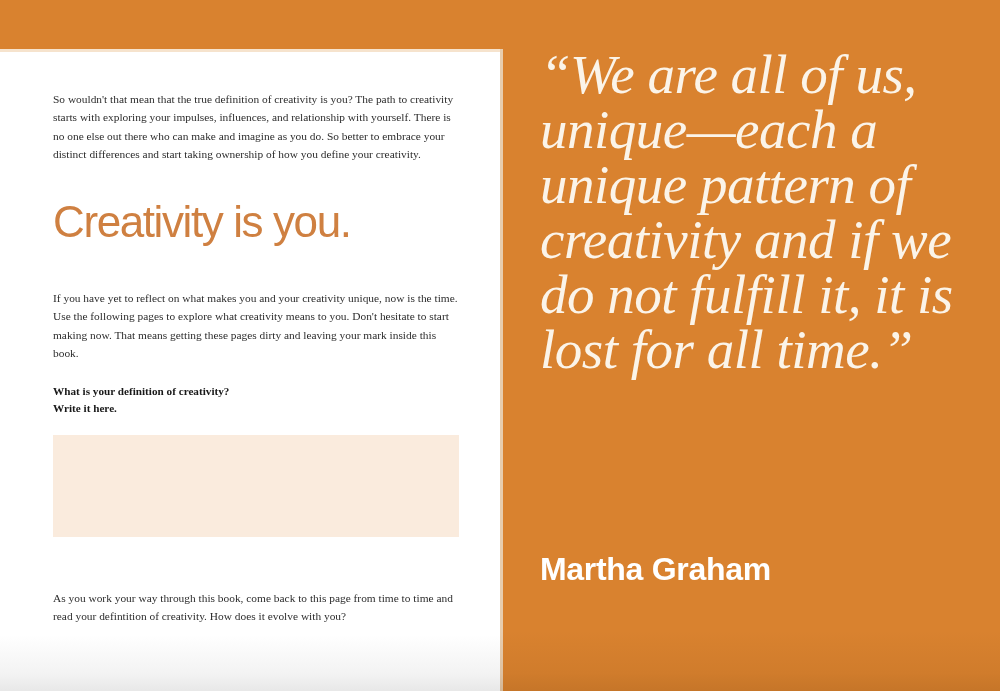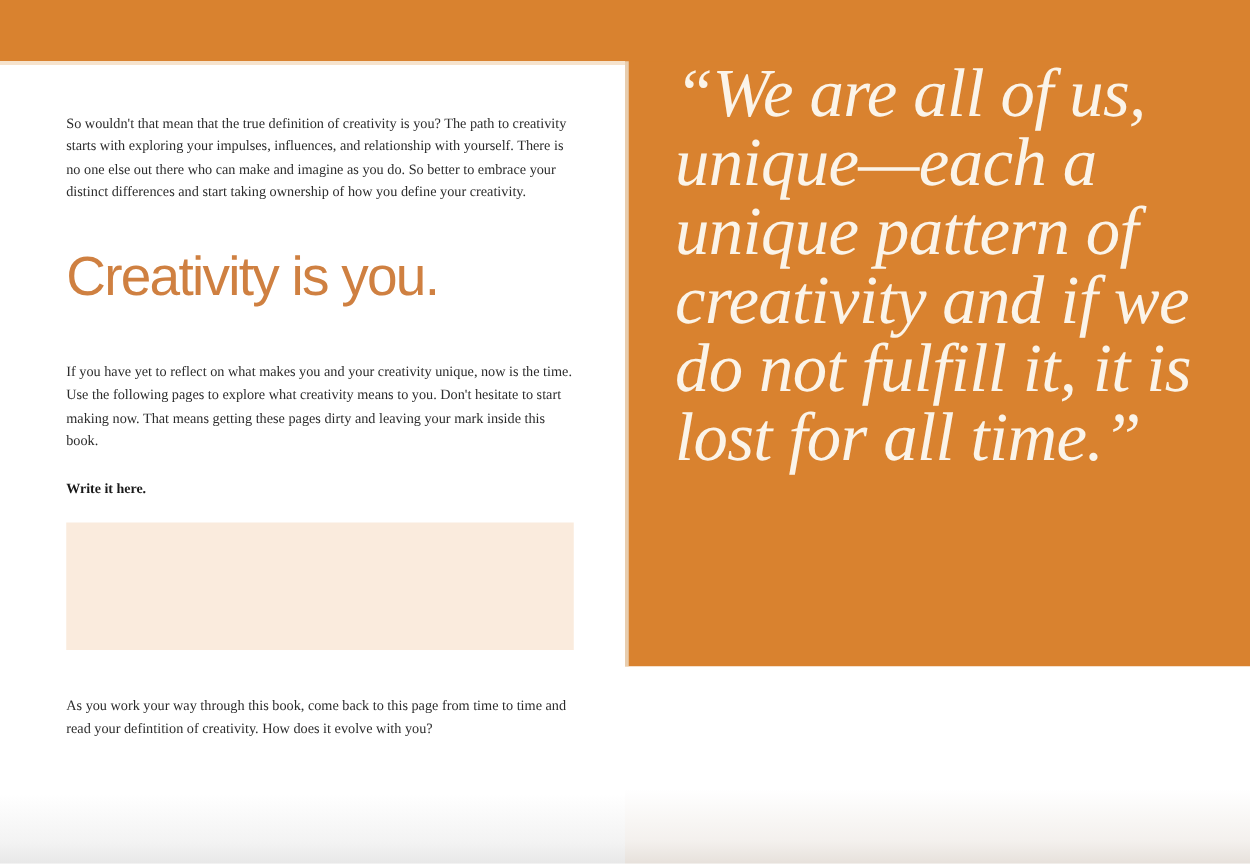--- a/index.html
+++ b/index.html
@@ -115,29 +115,29 @@
   }
   #prompt-block { padding-top: 20px; }
 
   #answer-box {
     margin-top: 18px;
     width: 406px;
     height: 102px;
     background: #faebdd;
   }
 
-  #closing-paragraph { padding-top: 36px; }
+  #closing-paragraph { padding-top: 52px; }
 
   
   #page-right {
     position: absolute;
     left: 500px;
     top: 0;
     width: 500px;
-    height: 533px;
+    height: 691px;
     background: #d9822f;
     overflow: hidden;
   }
   #gutter-seam {
     position: absolute;
     left: 0;
     top: 0;
     width: 3px;
     height: 691px;
     background: #e8cdae;
@@ -232,20 +232,21 @@
   <div id="page-left">
     <div id="left-content">
 
       <p id="intro-paragraph" class="body-copy">So wouldn't that mean that the true definition of creativity is you? The path to creativity starts with exploring your impulses, influences, and relationship with yourself. There is no one else out there who can make and imagine as you do. So better to embrace your distinct differences and start taking ownership of how you define your creativity.</p>
 
       <h1 id="section-heading">Creativity is you.</h1>
 
       <p id="reflect-paragraph" class="body-copy">If you have yet to reflect on what makes you and your creativity unique, now is the time. Use the following pages to explore what creativity means to you. Don't hesitate to start making now. That means getting these pages dirty and leaving your mark inside this book.</p>
 
       <div id="prompt-block">
+        <p class="prompt-line">What is your definition of creativity?</p>
         <p class="prompt-line">Write it here.</p>
       </div>
 
       <div id="answer-box"></div>
 
       <p id="closing-paragraph" class="body-copy">As you work your way through this book, come back to this page from time to time and read your defintition of creativity. How does it evolve with you?</p>
 
     </div>
   </div>
 

